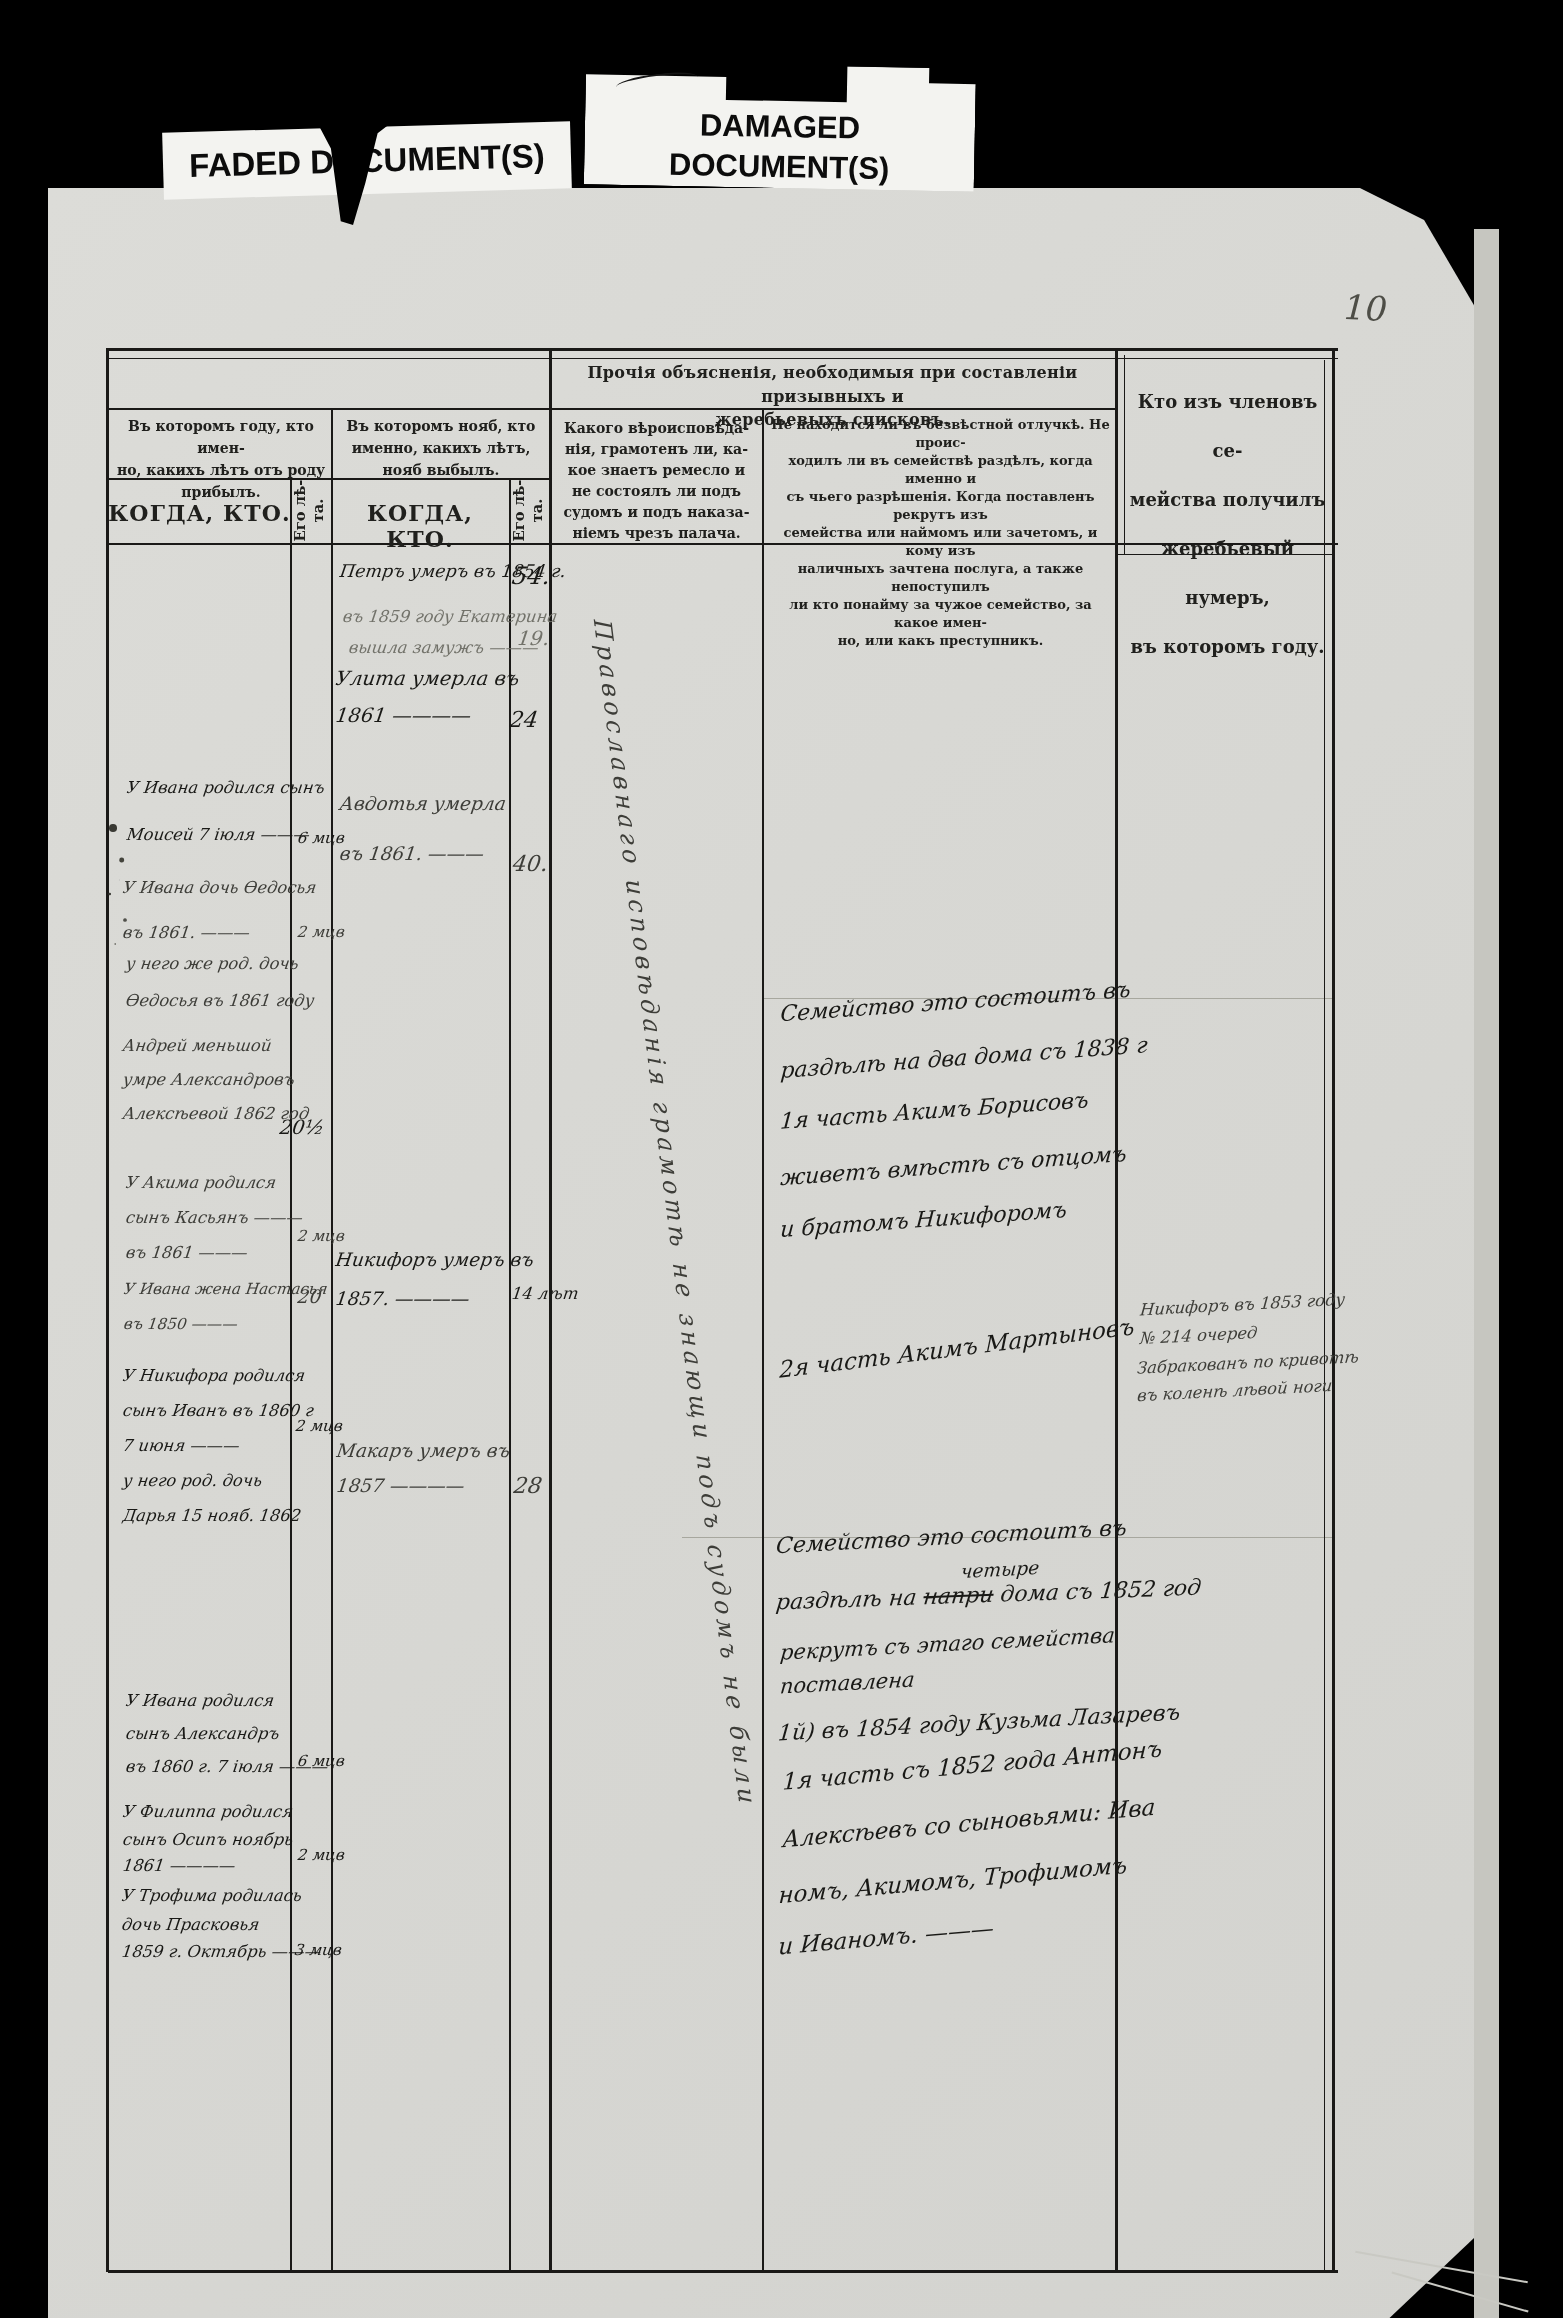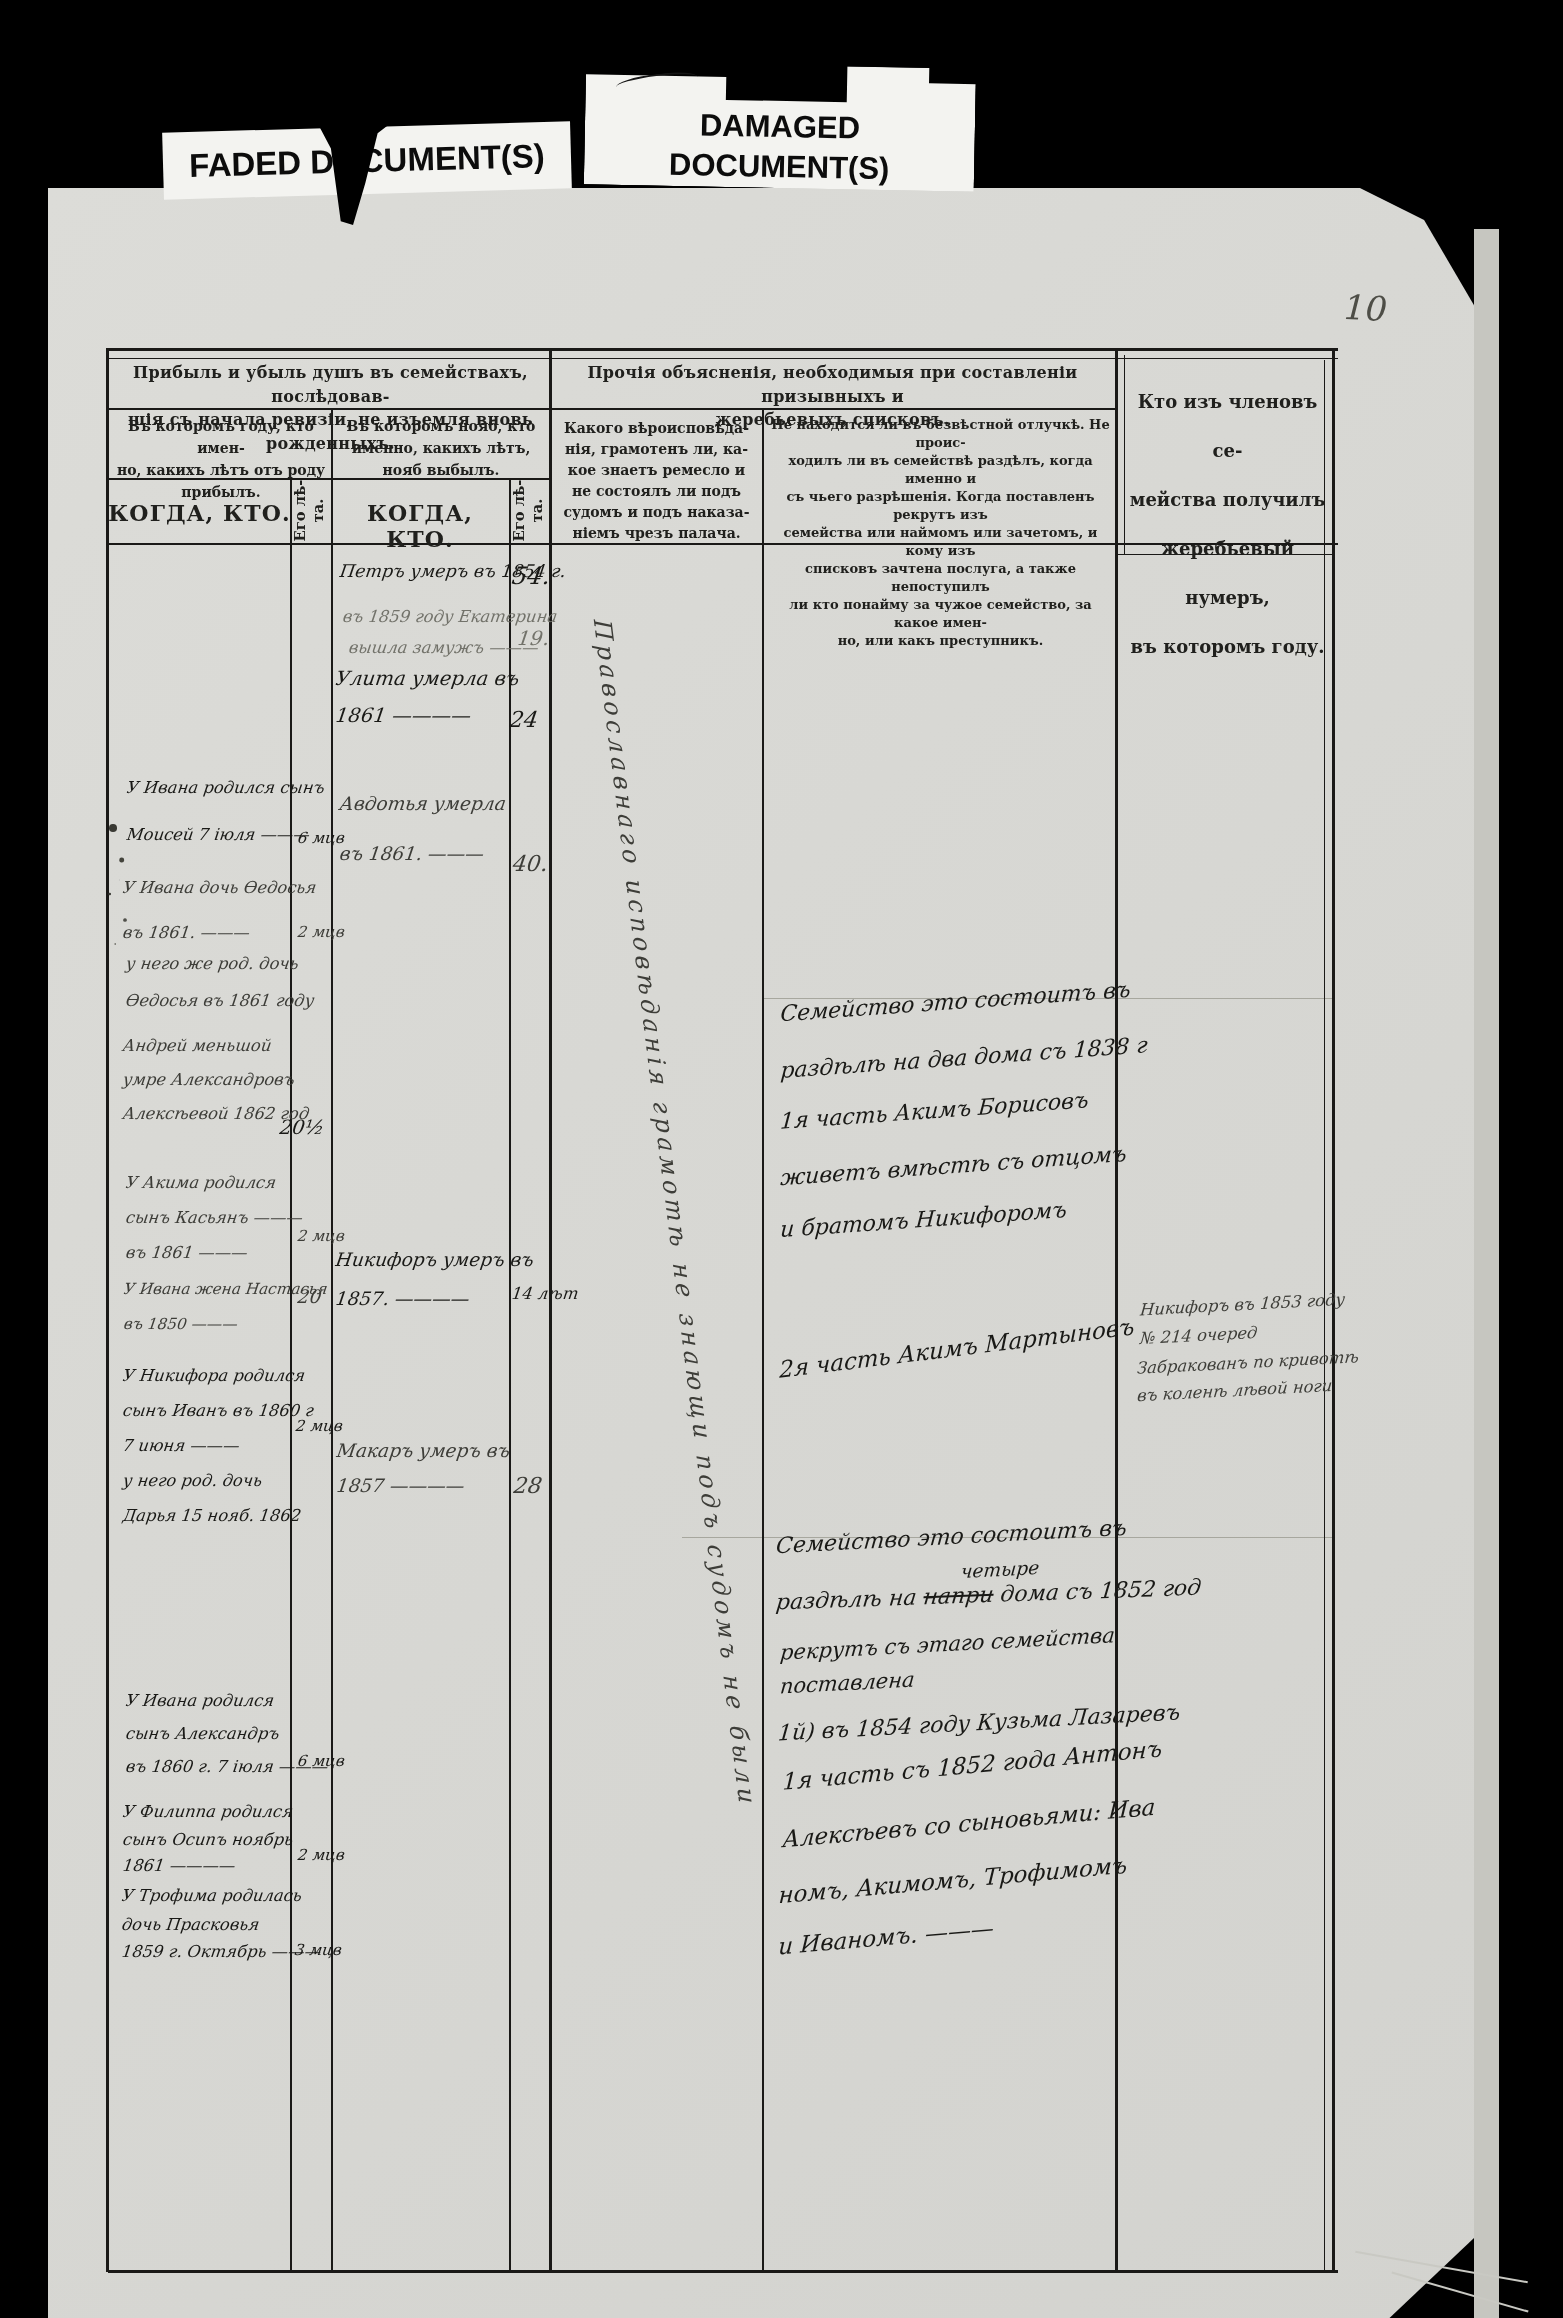--- a/index.html
+++ b/index.html
@@ -90,24 +90,20 @@
   <div class="ln" style="left:762px;top:408px;width:2.2px;height:1864px;"></div>
   <div class="ln" style="left:1115px;top:348px;width:2.7px;height:1924px;"></div>
   <div class="ln" style="left:1124px;top:355px;width:1.1px;height:200px;"></div>
   <div class="ln" style="left:1324px;top:360px;width:1.1px;height:1910px;"></div>
   <div class="ln" style="left:1332px;top:348px;width:3.3px;height:1924px;"></div>
 
   <div class="faint" style="left:763px;top:998px;width:571px;height:1.1px;"></div>
   <div class="faint" style="left:682px;top:1537px;width:652px;height:1.1px;"></div>
   <div class="stains"></div>
 
-  <div class="pr grp" style="left:115px;top:361px;width:431px;">
-    <span class="l">Прибыль и убыль душъ въ семействахъ, послѣдовав-</span>
-    <span class="l">шія съ начала ревизіи, не изъемля вновь рожденныхъ.</span>
-  </div>
   <div class="pr col5h" style="left:1126px;top:377px;width:203px;">
     <span class="l">Кто изъ членовъ се-</span>
     <span class="l">мейства получилъ</span>
     <span class="l">жеребьевый нумеръ,</span>
     <span class="l">въ которомъ году.</span>
   </div>
   <div class="pr grp" style="left:557px;top:361px;width:551px;">
     <span class="l">Прочія объясненія, необходимыя при составленіи призывныхъ и</span>
     <span class="l">жеребьевыхъ списковъ.</span>
   </div>
@@ -127,21 +123,21 @@
     <span class="l">кое знаетъ ремесло и</span>
     <span class="l">не состоялъ ли подъ</span>
     <span class="l">судомъ и подъ наказа-</span>
     <span class="l">ніемъ чрезъ палача.</span>
   </div>
   <div class="pr desc4" style="left:767px;top:416px;width:347px;">
     <span class="l">Не находится ли въ безвѣстной отлучкѣ. Не проис-</span>
     <span class="l">ходилъ ли въ семействѣ раздѣлъ, когда именно и</span>
     <span class="l">съ чьего разрѣшенія. Когда поставленъ рекрутъ изъ</span>
     <span class="l">семейства или наймомъ или зачетомъ, и кому изъ</span>
-    <span class="l">списковъ зачтена послуга, а также непоступилъ</span>
+    <span class="l">наличныхъ зачтена послуга, а также непоступилъ</span>
     <span class="l">ли кто понайму за чужое семейство, за какое имен-</span>
     <span class="l">но, или какъ преступникъ.</span>
   </div>
   <div class="pr when" style="left:108px;top:500px;width:183px;">КОГДА, КТО.</div>
   <div class="pr when" style="left:331px;top:500px;width:178px;">КОГДА, КТО.</div>
   <div class="agecol" style="left:276px;top:490px;">
     <span class="l">Его лѣ-</span>
     <span class="l">та.</span>
   </div>
   <div class="agecol" style="left:495px;top:490px;">

